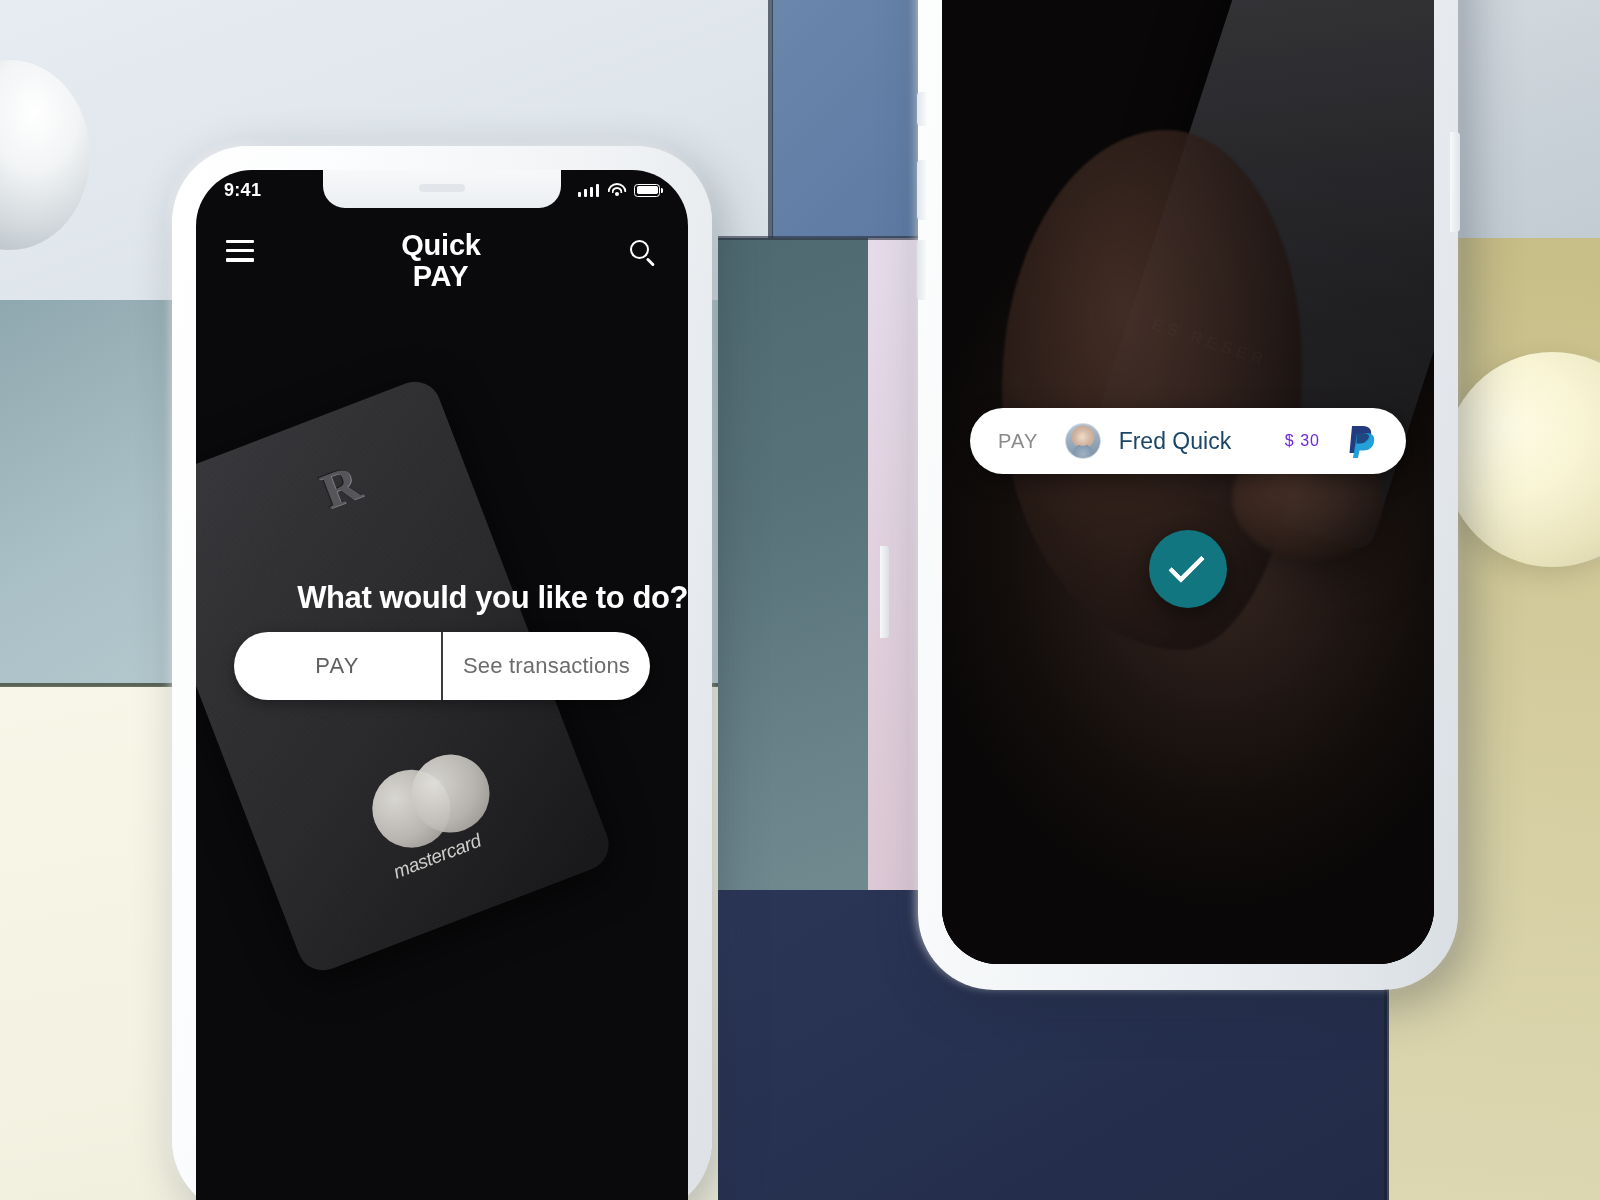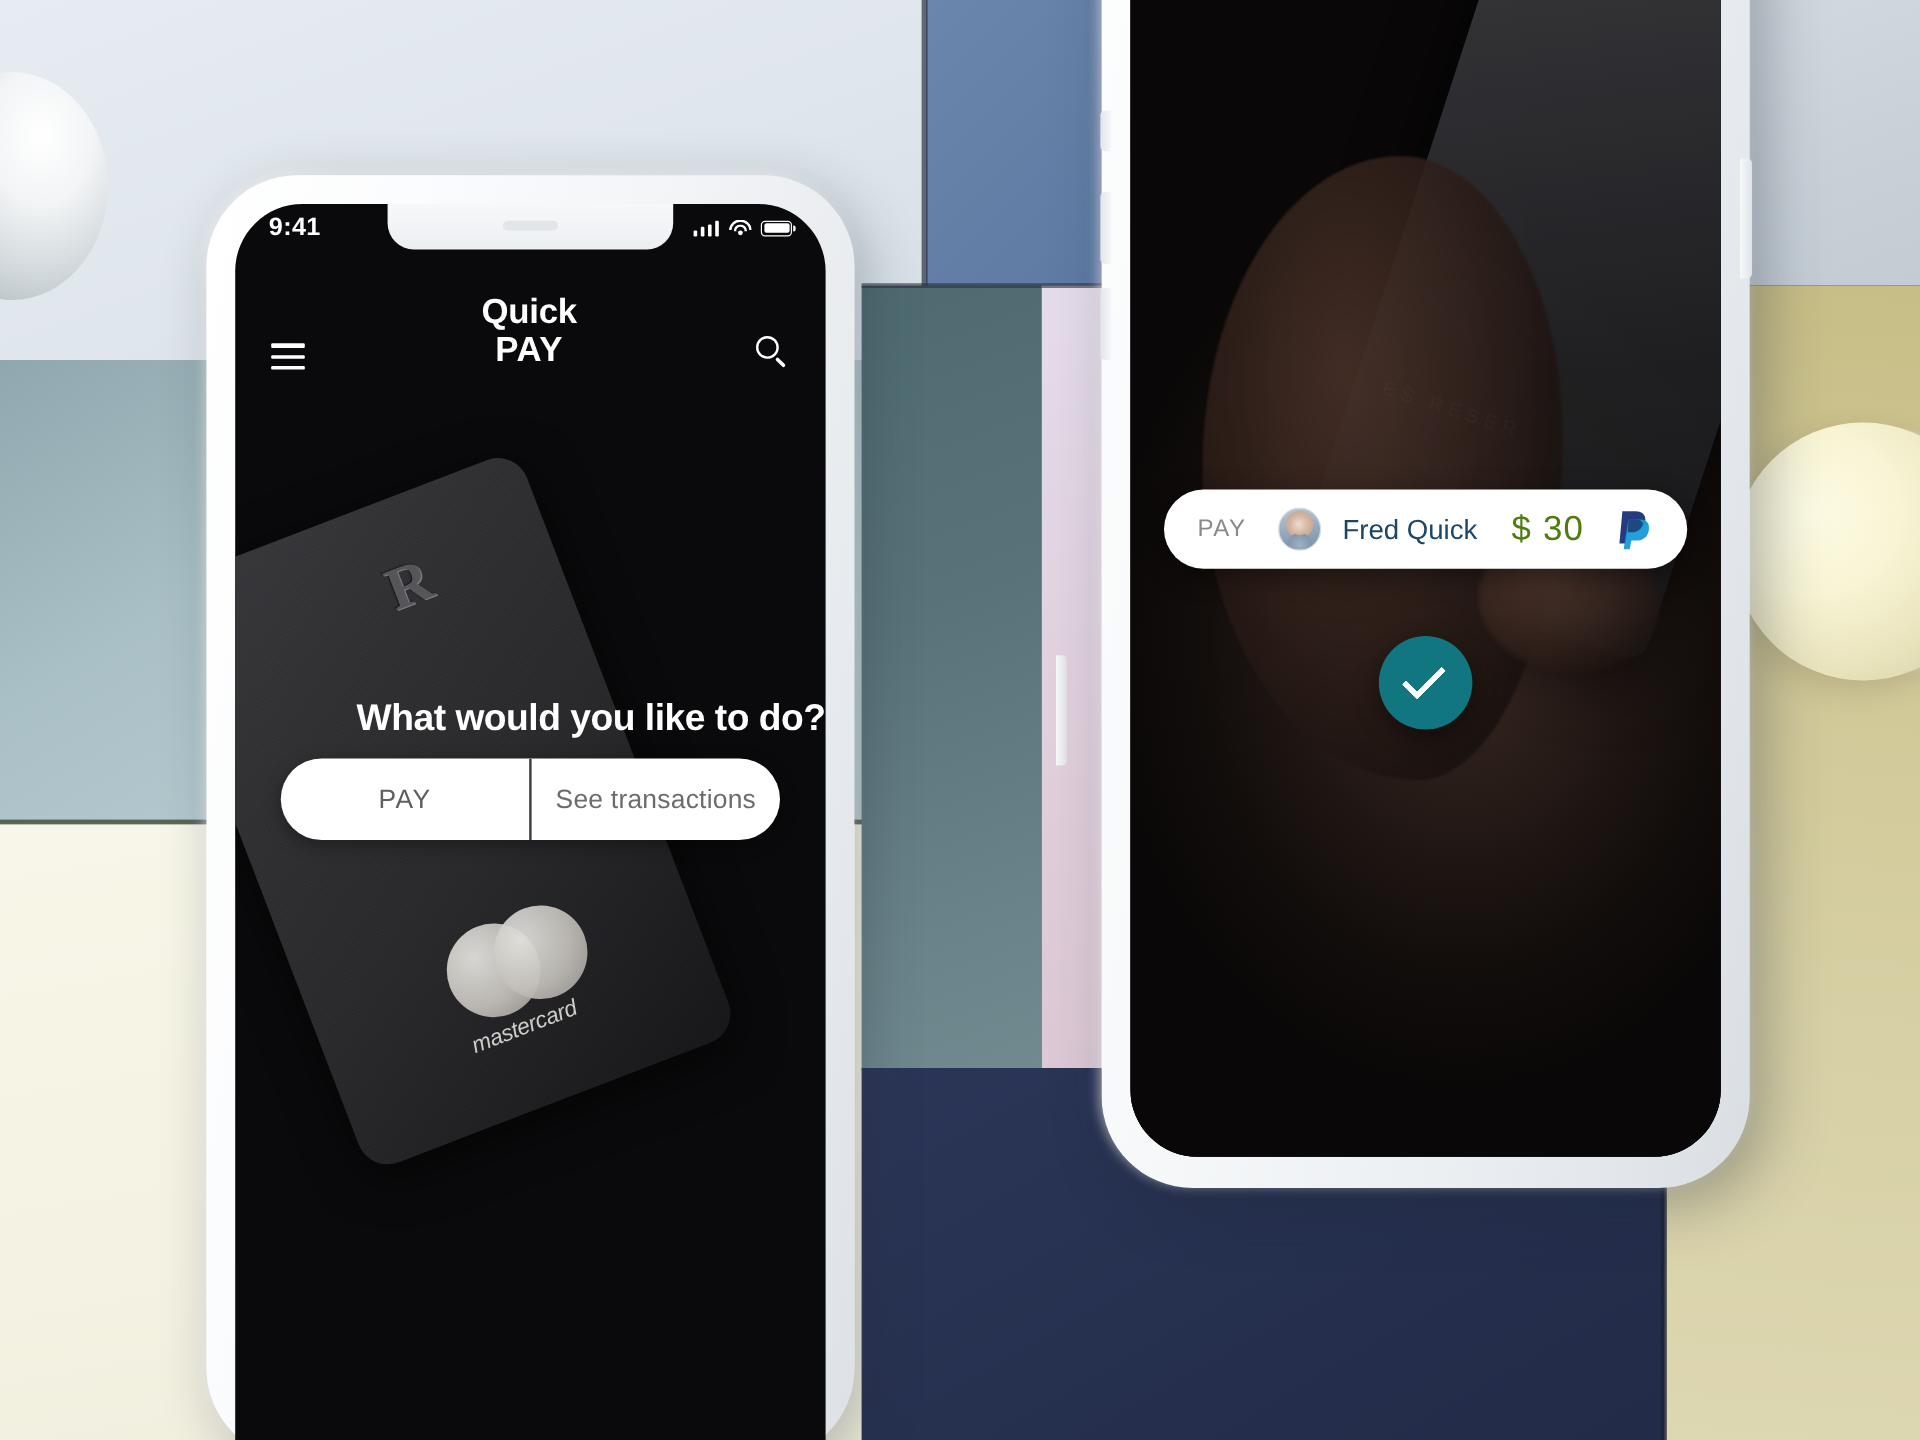--- a/index.html
+++ b/index.html
@@ -134,41 +134,41 @@
     width:46px; height:8px; border-radius:4px;
     background:#e2e6ea;
   }
 
   
   .statusbar {
     position:absolute; top:0; left:0; right:0; height:40px;
     display:flex; align-items:center; justify-content:space-between;
     padding:0 28px; color:#fff; z-index:4;
   }
-  .status-time { font-size:21px; font-weight:bold; letter-spacing:.3px; }
+  .status-time { font-size:18px; font-weight:bold; letter-spacing:.3px; }
   .status-right { display:flex; align-items:center; gap:8px; }
   .bars { display:flex; align-items:flex-end; gap:2.5px; height:13px; }
   .bars i { display:block; width:3.4px; background:#fff; border-radius:1px; }
   .bars i:nth-child(1){height:5px}.bars i:nth-child(2){height:7.5px}
   .bars i:nth-child(3){height:10px}.bars i:nth-child(4){height:13px}
   .wifi { position:relative; width:19px; height:14px; }
   .wifi span { position:absolute; left:50%; transform:translateX(-50%);
     border:2.2px solid #fff; border-bottom:none; border-radius:50% 50% 0 0 / 100% 100% 0 0; }
   .wifi span:nth-child(1){ width:19px; height:9px; top:0; }
   .wifi span:nth-child(2){ width:11px; height:5.5px; top:4px; }
   .wifi span:nth-child(3){ width:4px; height:4px; top:9px; border-radius:50%; background:#fff; border:none; }
   .battery { width:26px; height:13px; border:1.8px solid #fff; border-radius:3.5px; position:relative; }
   .battery::after { content:""; position:absolute; right:-4px; top:3.5px; width:2px; height:5px;
     background:#fff; border-radius:0 1.5px 1.5px 0; }
   .battery i { position:absolute; left:1.5px; top:1.5px; bottom:1.5px; right:1.5px; background:#fff; border-radius:1.8px; }
 
   
   .app-header {
     position:absolute; top:48px; left:0; right:0; height:90px;
-    display:flex; align-items:flex-end; justify-content:space-between;
+    display:flex; align-items:flex-start; justify-content:space-between;
     padding:14px 30px 0 30px; z-index:3;
   }
   .hamburger { width:28px; display:flex; flex-direction:column; gap:6px; cursor:pointer; padding-top:8px; }
   .hamburger i { display:block; height:3.2px; background:#fff; border-radius:1px; }
   .app-title { text-align:center; color:#fff; line-height:1.08; margin-top:-2px; }
   .app-title .l1 { font-size:29px; font-weight:bold; letter-spacing:-.2px; display:block; }
   .app-title .l2 { font-size:29px; font-weight:bold; letter-spacing:.6px; display:block; }
   .search-icon { width:30px; height:30px; position:relative; cursor:pointer; margin-top:6px; }
   .search-icon .ring { position:absolute; left:2px; top:2px; width:19px; height:19px;
     border:2.6px solid #fff; border-radius:50%; }
@@ -295,21 +295,21 @@
       linear-gradient(170deg,#b9c8d6 0%, #9aadbf 45%, #788fa4 100%);
     border:1px solid #d6dce2;
     position:relative; overflow:hidden;
   }
   .pp-avatar::after {
     content:""; position:absolute; left:50%; top:8px; transform:translateX(-50%);
     width:14px; height:14px; border-radius:50%;
     background:radial-gradient(circle at 45% 35%, #f0dccb 0%, #d2b49f 70%, #b5977f 100%);
   }
   .pp-name { font-size:23px; color:#1b4667; margin-left:18px; white-space:nowrap; }
-  .pp-amount { font-size:29px; color:#4d7c0f; margin-left:auto; white-space:nowrap; letter-spacing:1px; }
+  .pp-amount { font-size:16px; color:#6d28d9; margin-left:auto; white-space:nowrap; letter-spacing:1px; }
   .pp-paypal { width:32px; height:34px; margin-left:26px; flex:none; position:relative; }
 
   .check-circle {
     position:absolute; left:50%; transform:translateX(-50%); top:700px;
     width:78px; height:78px; border-radius:50%;
     background:#117680; z-index:4;
     display:flex; align-items:center; justify-content:center;
     box-shadow:0 6px 20px rgba(0,0,0,.45);
   }
   .check-mark { width:34px; height:18px; border-left:5.5px solid #fff; border-bottom:5.5px solid #fff;

